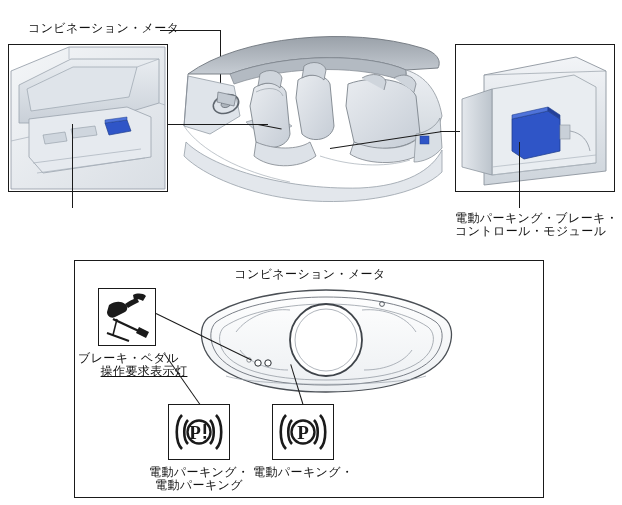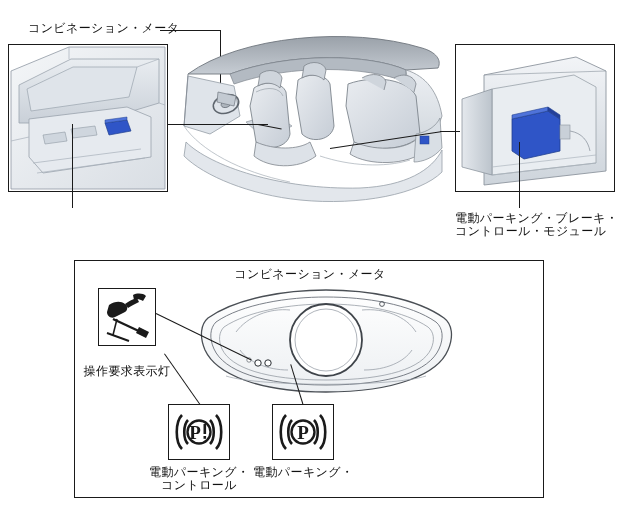--- a/index.html
+++ b/index.html
@@ -250,21 +250,22 @@
 
       <path d="M40 38 L50 43 L47 49 L37 44 Z" fill="#1a1a1a"></path>
 
       <path d="M8 44 L30 52" stroke="#1a1a1a" stroke-width="2" fill="none"></path>
       <path d="M18 30 L14 46" stroke="#1a1a1a" stroke-width="1.6" fill="none"></path>
     </svg>
   </div>
 
   <div class="line hline" style="left:156px; top:313px; width:106px; transform:rotate(26deg); transform-origin:left center;"></div>
 
-  <div class="lbl c" style="left:77px; top:365px; width:100px;">操作要求表示灯</div>
+  <div class="lbl c" style="left:78px; top:352px; width:100px;">ブレーキ・ペダル</div>
+  <div class="lbl c" style="left:94px; top:365px; width:100px;text-decoration:underline;">操作要求表示灯</div>
 
   <div class="box" style="left:168px; top:404px; width:62px; height:56px;">
     <svg width="60" height="54" viewBox="0 0 60 54">
 
       <path d="M13 10 C6 17, 6 37, 13 44" fill="none" stroke="#1a1a1a" stroke-width="2.6"></path>
       <path d="M19 15 C14 20, 14 34, 19 39" fill="none" stroke="#1a1a1a" stroke-width="2.6"></path>
 
       <path d="M47 10 C54 17, 54 37, 47 44" fill="none" stroke="#1a1a1a" stroke-width="2.6"></path>
       <path d="M41 15 C46 20, 46 34, 41 39" fill="none" stroke="#1a1a1a" stroke-width="2.6"></path>
 
@@ -285,17 +286,17 @@
       <path d="M41 15 C46 20, 46 34, 41 39" fill="none" stroke="#1a1a1a" stroke-width="2.6"></path>
       <circle cx="30" cy="27" r="11.5" fill="none" stroke="#1a1a1a" stroke-width="2.4"></circle>
       <text x="30" y="34" font-family="Liberation Serif, serif" font-size="19" font-weight="bold" fill="#1a1a1a" text-anchor="middle">P</text>
     </svg>
   </div>
 
   <div class="line hline" style="left:200px; top:404px; width:62px; transform:rotate(-125deg); transform-origin:left center;"></div>
   <div class="line hline" style="left:303px; top:404px; width:42px; transform:rotate(-107deg); transform-origin:left center;"></div>
 
   <div class="lbl c" style="left:149px; top:466px; width:100px;">電動パーキング・</div>
-  <div class="lbl c" style="left:149px; top:479px; width:100px;">コントロール</div>
+  <div class="lbl c" style="left:149px; top:479px; width:100px;">電動パーキング</div>
 
   <div class="lbl c" style="left:253px; top:466px; width:100px;">電動パーキング・</div>
 
 </div>
 
 </body></html>

